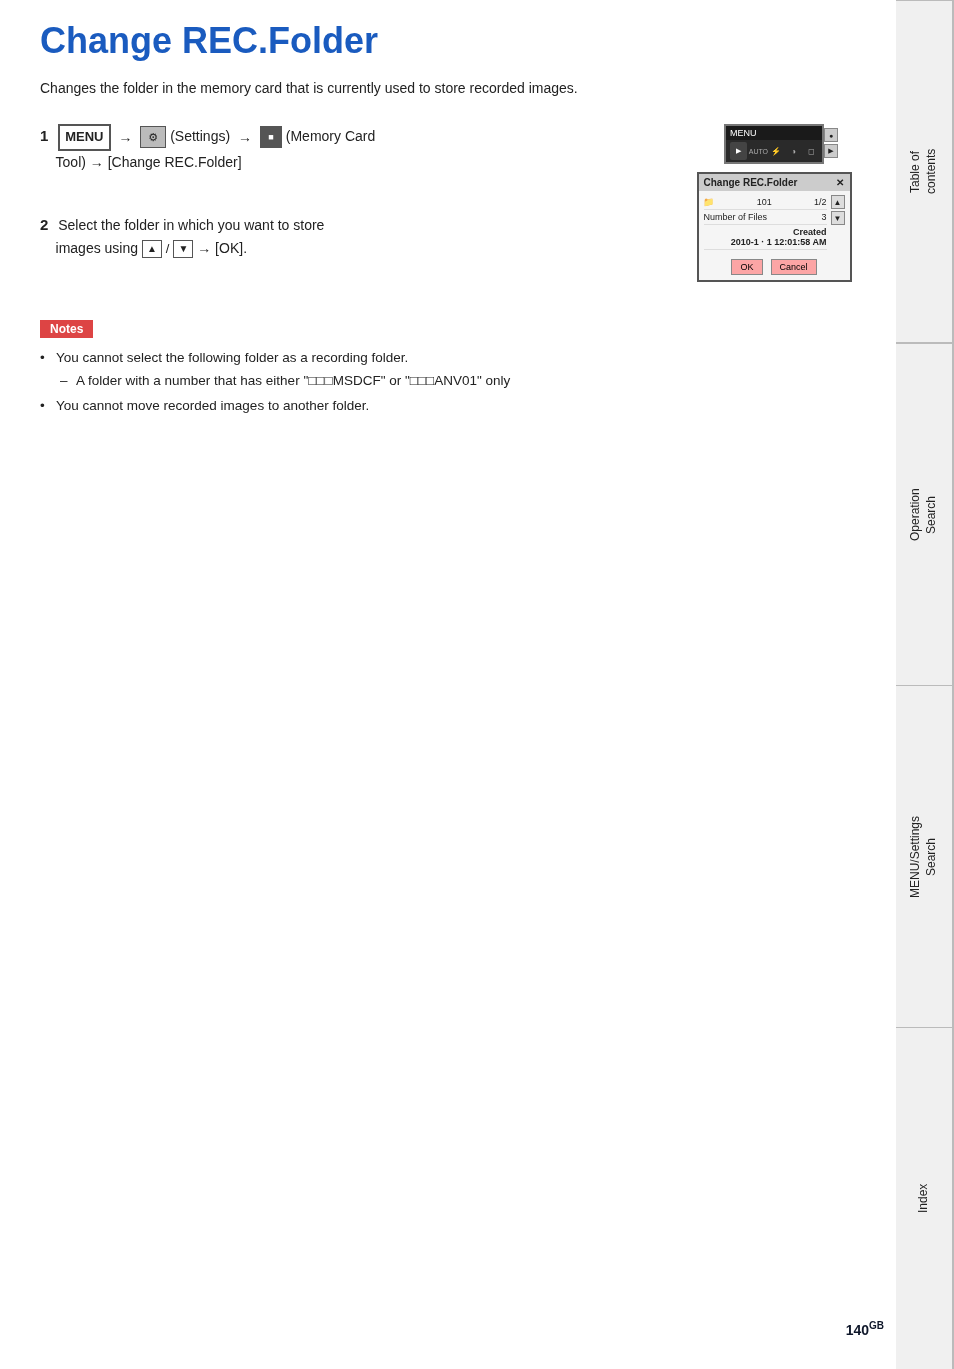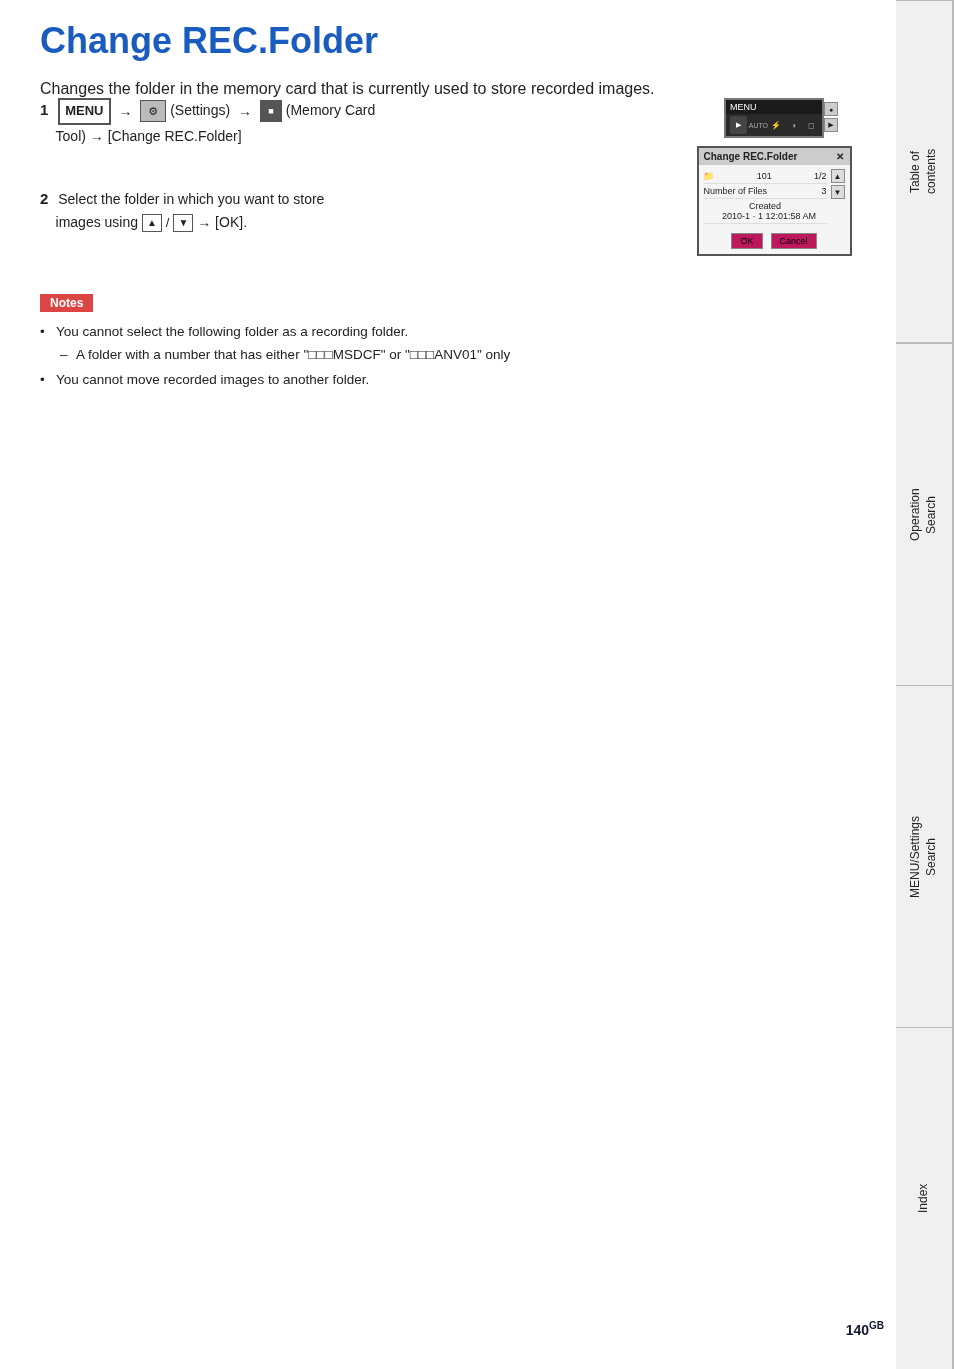--- a/index.html
+++ b/index.html
@@ -19,21 +19,22 @@
     }
 
     h1 {
       font-size: 36px;
       font-weight: bold;
       color: #1a5bbf;
       margin-bottom: 18px;
     }
 
     .description {
-      font-size: 16px;
+      font-size: 14px;
+      margin-bottom: 28px;
       color: #222;
     }
 
     .steps-area {
       display: flex;
       gap: 28px;
       align-items: flex-start;
       margin-bottom: 30px;
     }
 
@@ -157,21 +158,21 @@
 
     .dialog-footer {
       display: flex;
       justify-content: center;
       gap: 8px;
       padding: 5px;
     }
 
     .dialog-btn {
       border: 1px solid #888;
-      background: #be185d;
+      background: #fca5a5;
       padding: 2px 8px;
       font-size: 9px;
       cursor: pointer;
     }
 
     
     .notes-section {
       margin-top: 20px;
     }
 
@@ -375,21 +376,21 @@
             <div style="flex:1;">
               <div class="dialog-row">
                 <span>📁</span>
                 <span>101</span>
                 <span>1/2</span>
               </div>
               <div class="dialog-row">
                 <span>Number of Files</span>
                 <span>3</span>
               </div>
-              <div class="dialog-row" style="flex-direction:column; align-items:center;">
+              <div class="dialog-row" style="flex-direction:column; align-items:flex-end;font-weight:bold;">
                 <span>Created</span>
                 <span style="padding-left:8px;">2010-1 · 1 12:01:58 AM</span>
               </div>
             </div>
             <div class="dialog-scroll">
               <div class="scroll-btn">▲</div>
               <div class="scroll-btn">▼</div>
             </div>
           </div>
         </div>

